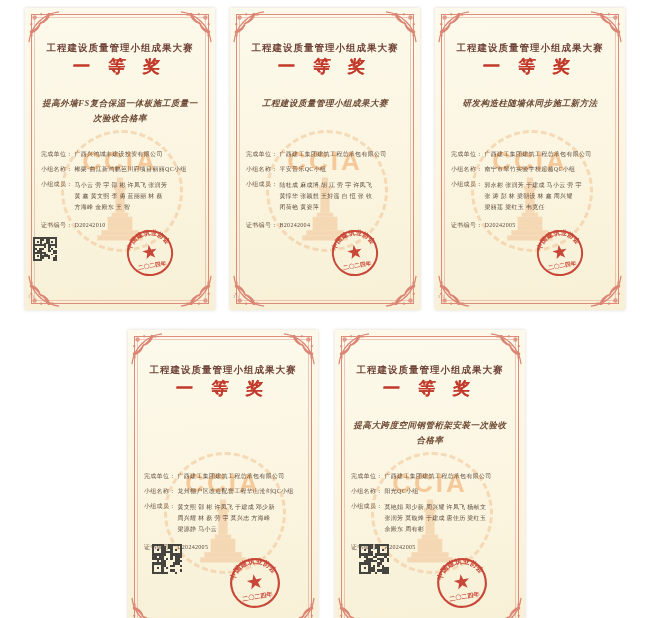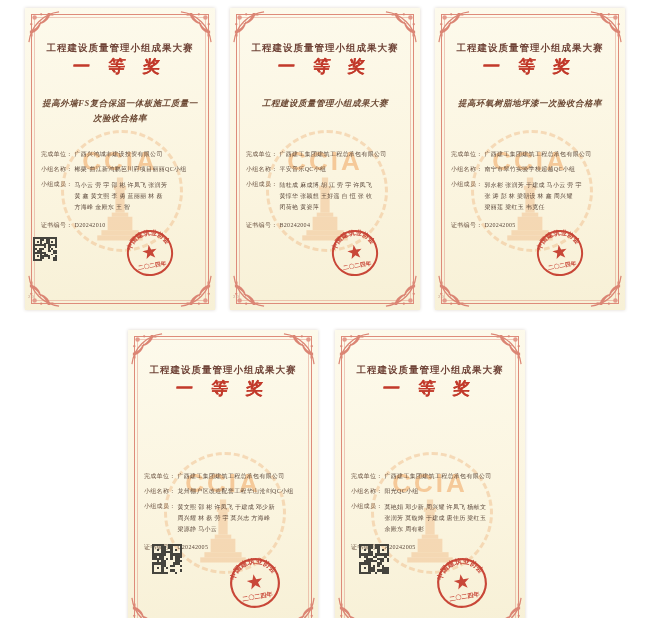--- a/index.html
+++ b/index.html
@@ -385,21 +385,21 @@
     </svg>
   <div class="wm">
     <div class="wm-ring"></div>
     <div class="wm-cc">CCIA</div>
     <svg class="wm-tower" viewBox="0 0 60 65">
         <use href="#tower"></use>
       </svg>
   </div>
   <h2 class="cert-title">工程建设质量管理小组成果大赛</h2>
   <div class="award">一 等 奖</div>
-  <div class="achieve">提高环氧树脂地坪漆一次验收合格率</div>
+  <div class="achieve">研发构造柱随墙体同步施工新方法</div>
   <div class="fields">
     <div class="row r-unit">
         <span class="lab">完成单位：</span>
         <span class="val">广西建工集团建筑工程总承包有限公司</span>
       </div>
     <div class="row r-group">
         <span class="lab">小组名称：</span>
         <span class="val">南宁市翠竹实验学校超越QC小组</span>
       </div>
     <div class="row r-mem">
@@ -668,20 +668,21 @@
     </svg>
   <div class="wm">
     <div class="wm-ring"></div>
     <div class="wm-cc">CCIA</div>
     <svg class="wm-tower" viewBox="0 0 60 65">
         <use href="#tower"></use>
       </svg>
   </div>
   <h2 class="cert-title">工程建设质量管理小组成果大赛</h2>
   <div class="award">一 等 奖</div>
+  <div class="achieve">提高大跨度空间钢管桁架安装一次验收合格率</div>
   <div class="fields">
     <div class="row r-unit">
         <span class="lab">完成单位：</span>
         <span class="val">广西建工集团建筑工程总承包有限公司</span>
       </div>
     <div class="row r-group">
         <span class="lab">小组名称：</span>
         <span class="val">阳光QC小组</span>
       </div>
     <div class="row r-mem">

